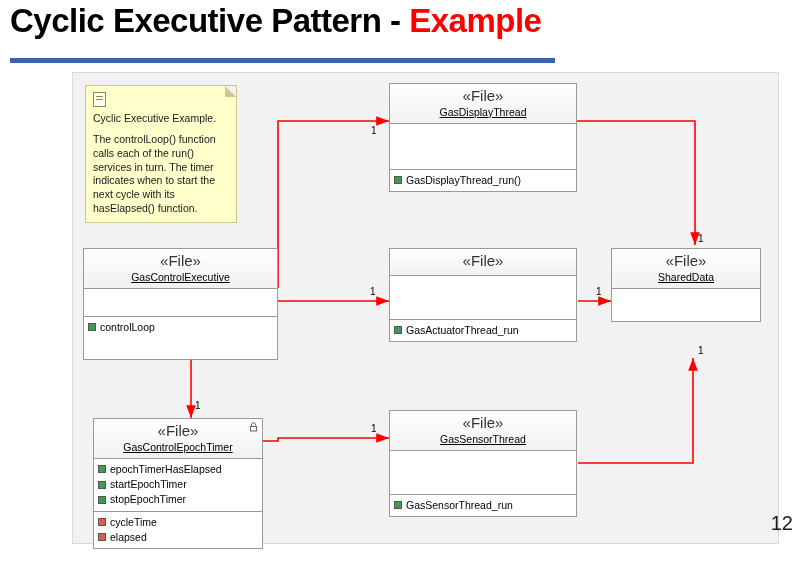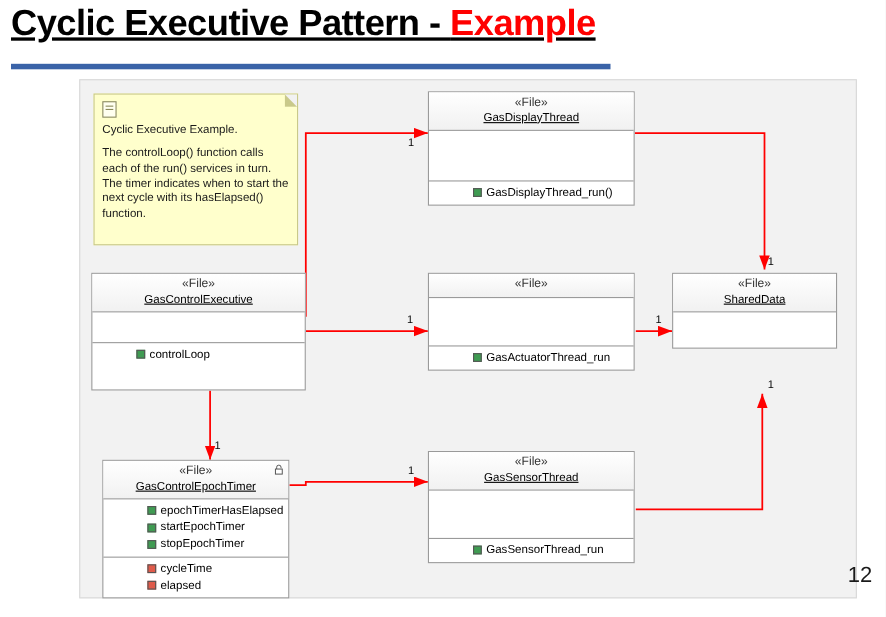--- a/index.html
+++ b/index.html
@@ -16,21 +16,20 @@
   }
   .slide-title {
     position: absolute;
     left: 10px;
     top: 2px;
     font-size: 33px;
     font-weight: bold;
     color: #000000;
     letter-spacing: -0.5px;
     white-space: nowrap;
-    text-decoration: underline;
   }
   .slide-title .accent {
     color: #ff0000;
   }
   .title-rule {
     position: absolute;
     left: 10px;
     top: 58px;
     width: 545px;
     height: 5px;
@@ -56,21 +55,21 @@
   }
   .uml-head {
     padding: 3px 4px 4px 4px;
     text-align: center;
     line-height: 1.25;
     background: linear-gradient(to bottom, #ffffff 0%, #f1f1f1 100%);
     border-bottom: 1px solid #9a9a9a;
     position: relative;
   }
   .stereo {
-    font-size: 11px;
+    font-size: 15px;
     color: #333;
     display: block;
   }
   .uml-name {
     font-size: 10.5px;
     text-decoration: underline;
     display: block;
     font-weight: normal;
   }
   .uml-sect {
@@ -85,21 +84,20 @@
   .uml-sect.empty {
     min-height: 28px;
   }
   .member {
     display: flex;
     align-items: center;
     gap: 4px;
     line-height: 1.45;
     white-space: nowrap;
     font-size: 10.5px;
-    margin-left: 36px;
   }
   .mark {
     width: 8px;
     height: 8px;
     flex: 0 0 8px;
     border: 1px solid #555;
     box-sizing: border-box;
     display: inline-block;
   }
   .mark.attr {
@@ -213,21 +211,21 @@
   </svg>
 
   <div class="mult" style="left:298px; top:52px;">1</div>
   <div class="mult" style="left:297px; top:213px;">1</div>
   <div class="mult" style="left:298px; top:350px;">1</div>
   <div class="mult" style="left:122px; top:327px;">1</div>
   <div class="mult" style="left:625px; top:160px;">1</div>
   <div class="mult" style="left:523px; top:213px;">1</div>
   <div class="mult" style="left:625px; top:272px;">1</div>
 
-  <div class="note" style="left:12px; top:12px; width:186px; height:138px;">
+  <div class="note" style="left:12px; top:12px; width:152px; height:138px;">
     <div class="note-icon"></div>
     <p>Cyclic Executive Example.</p>
     <p>The controlLoop() function calls each of the run() services in turn. The timer indicates when to start the next cycle with its hasElapsed() function.</p>
   </div>
 
   <div class="uml-box" style="left:10px; top:175px; width:195px;">
     <div class="uml-head">
       <span class="stereo">«File»</span>
       <span class="uml-name">GasControlExecutive</span>
     </div>

